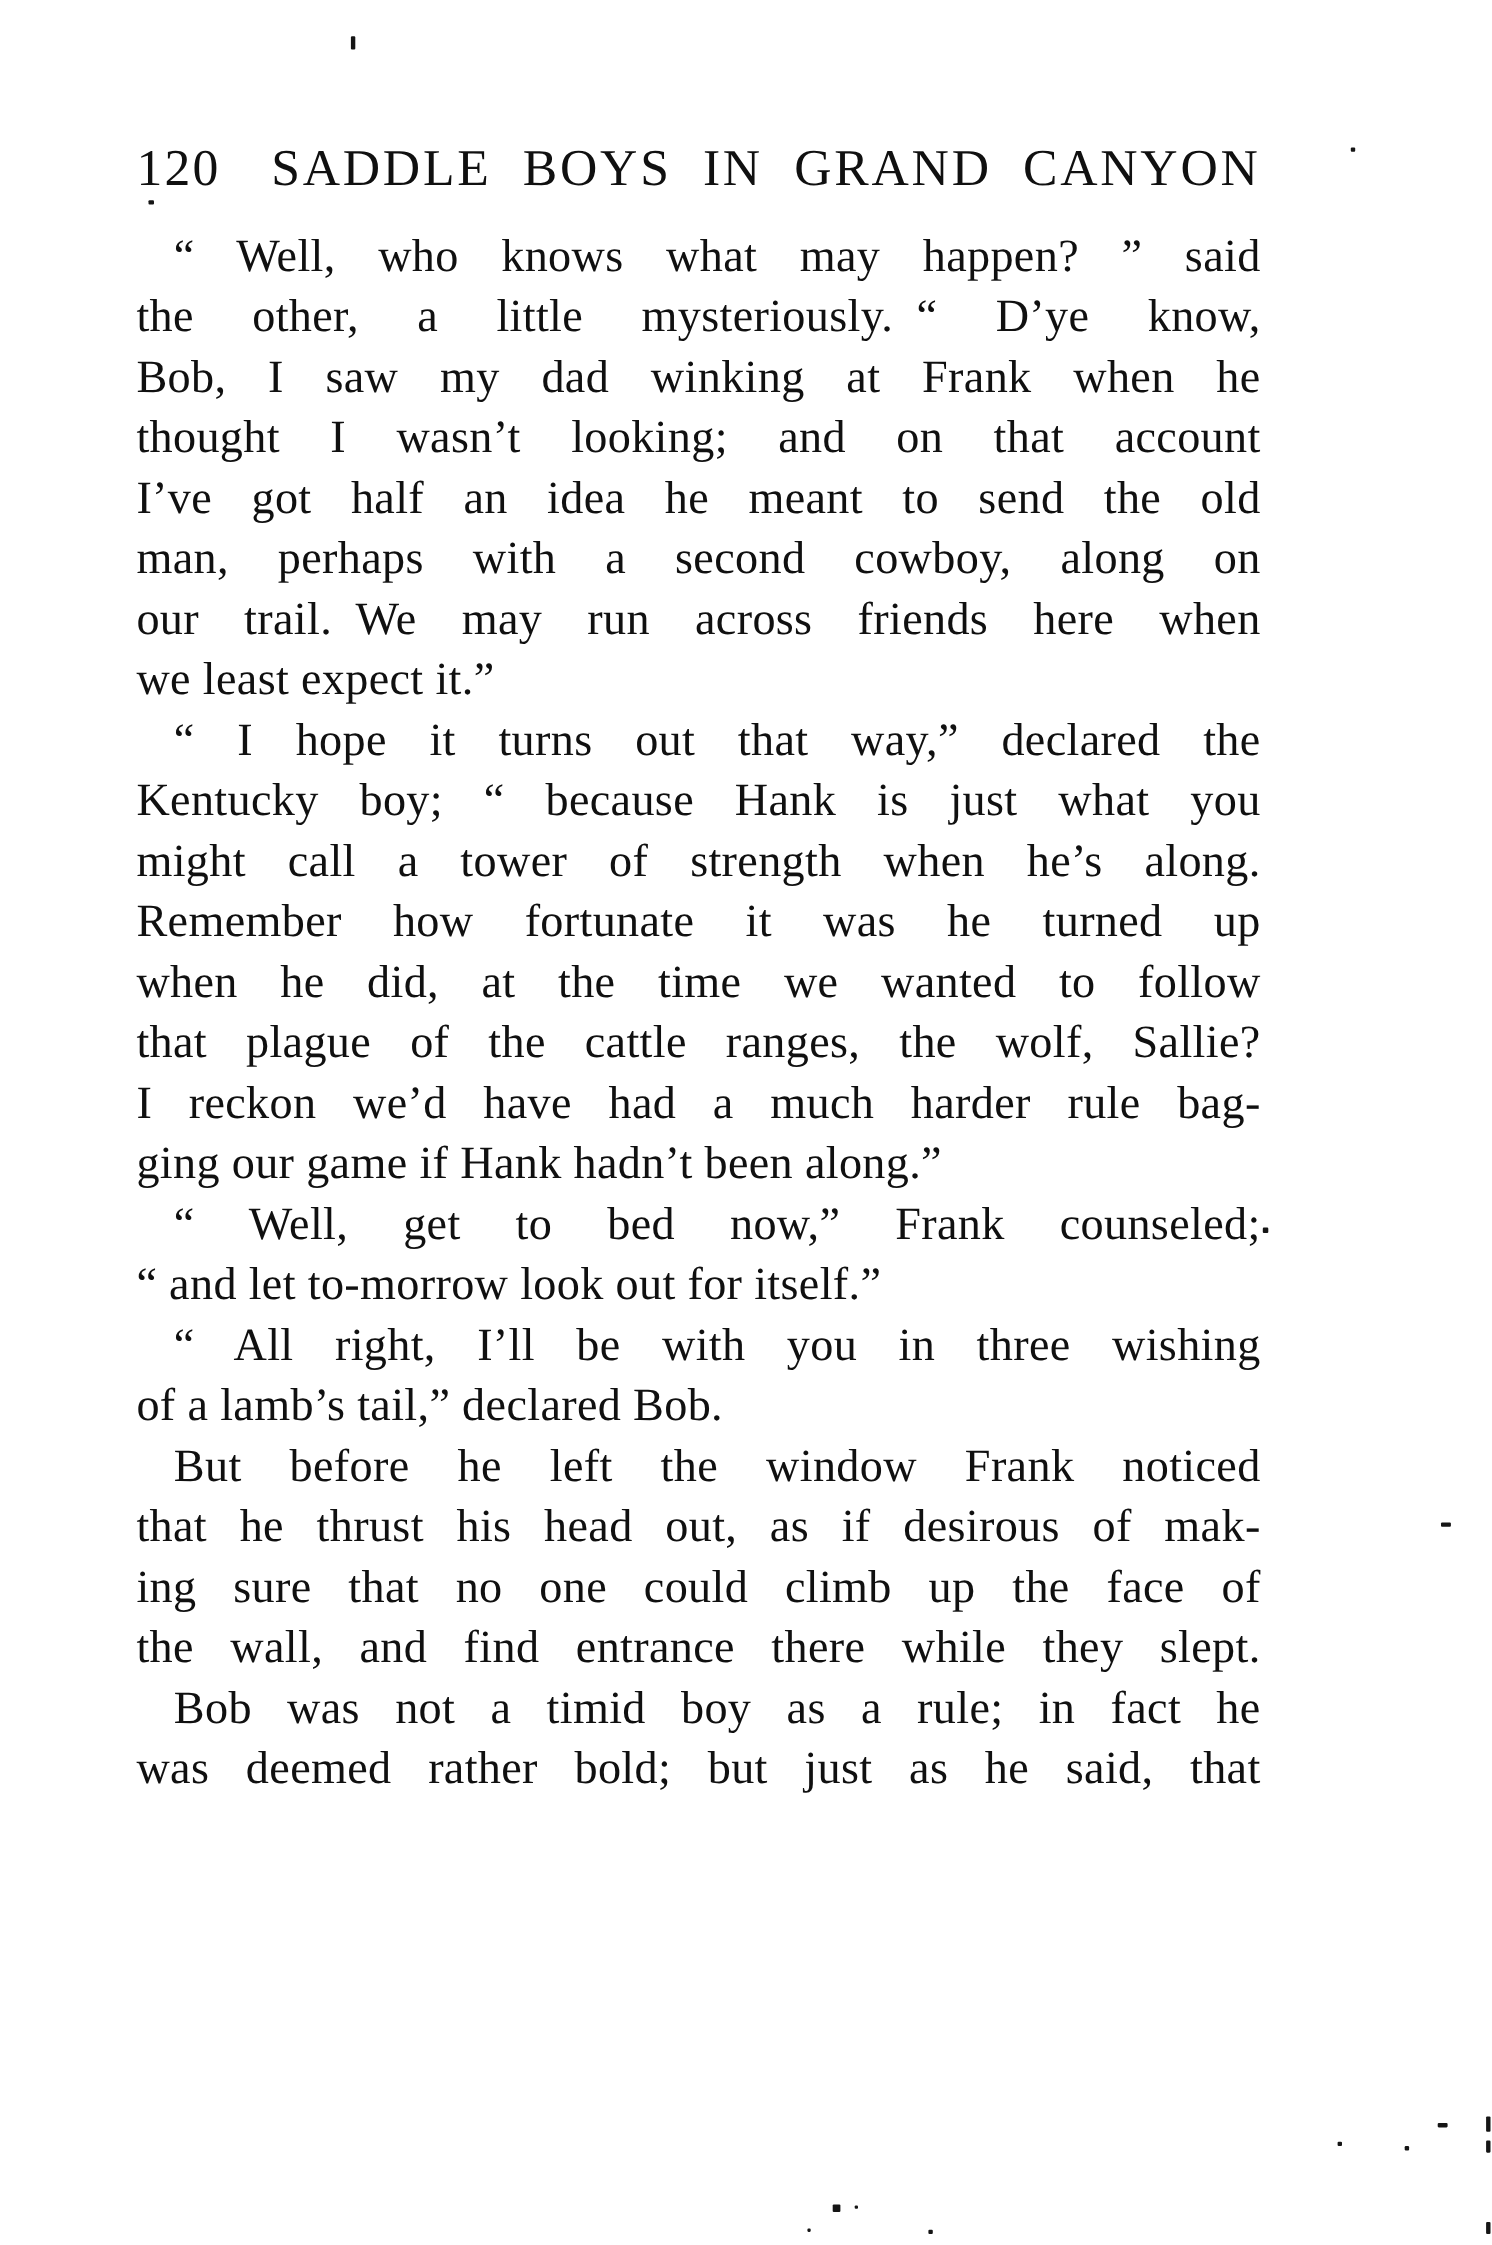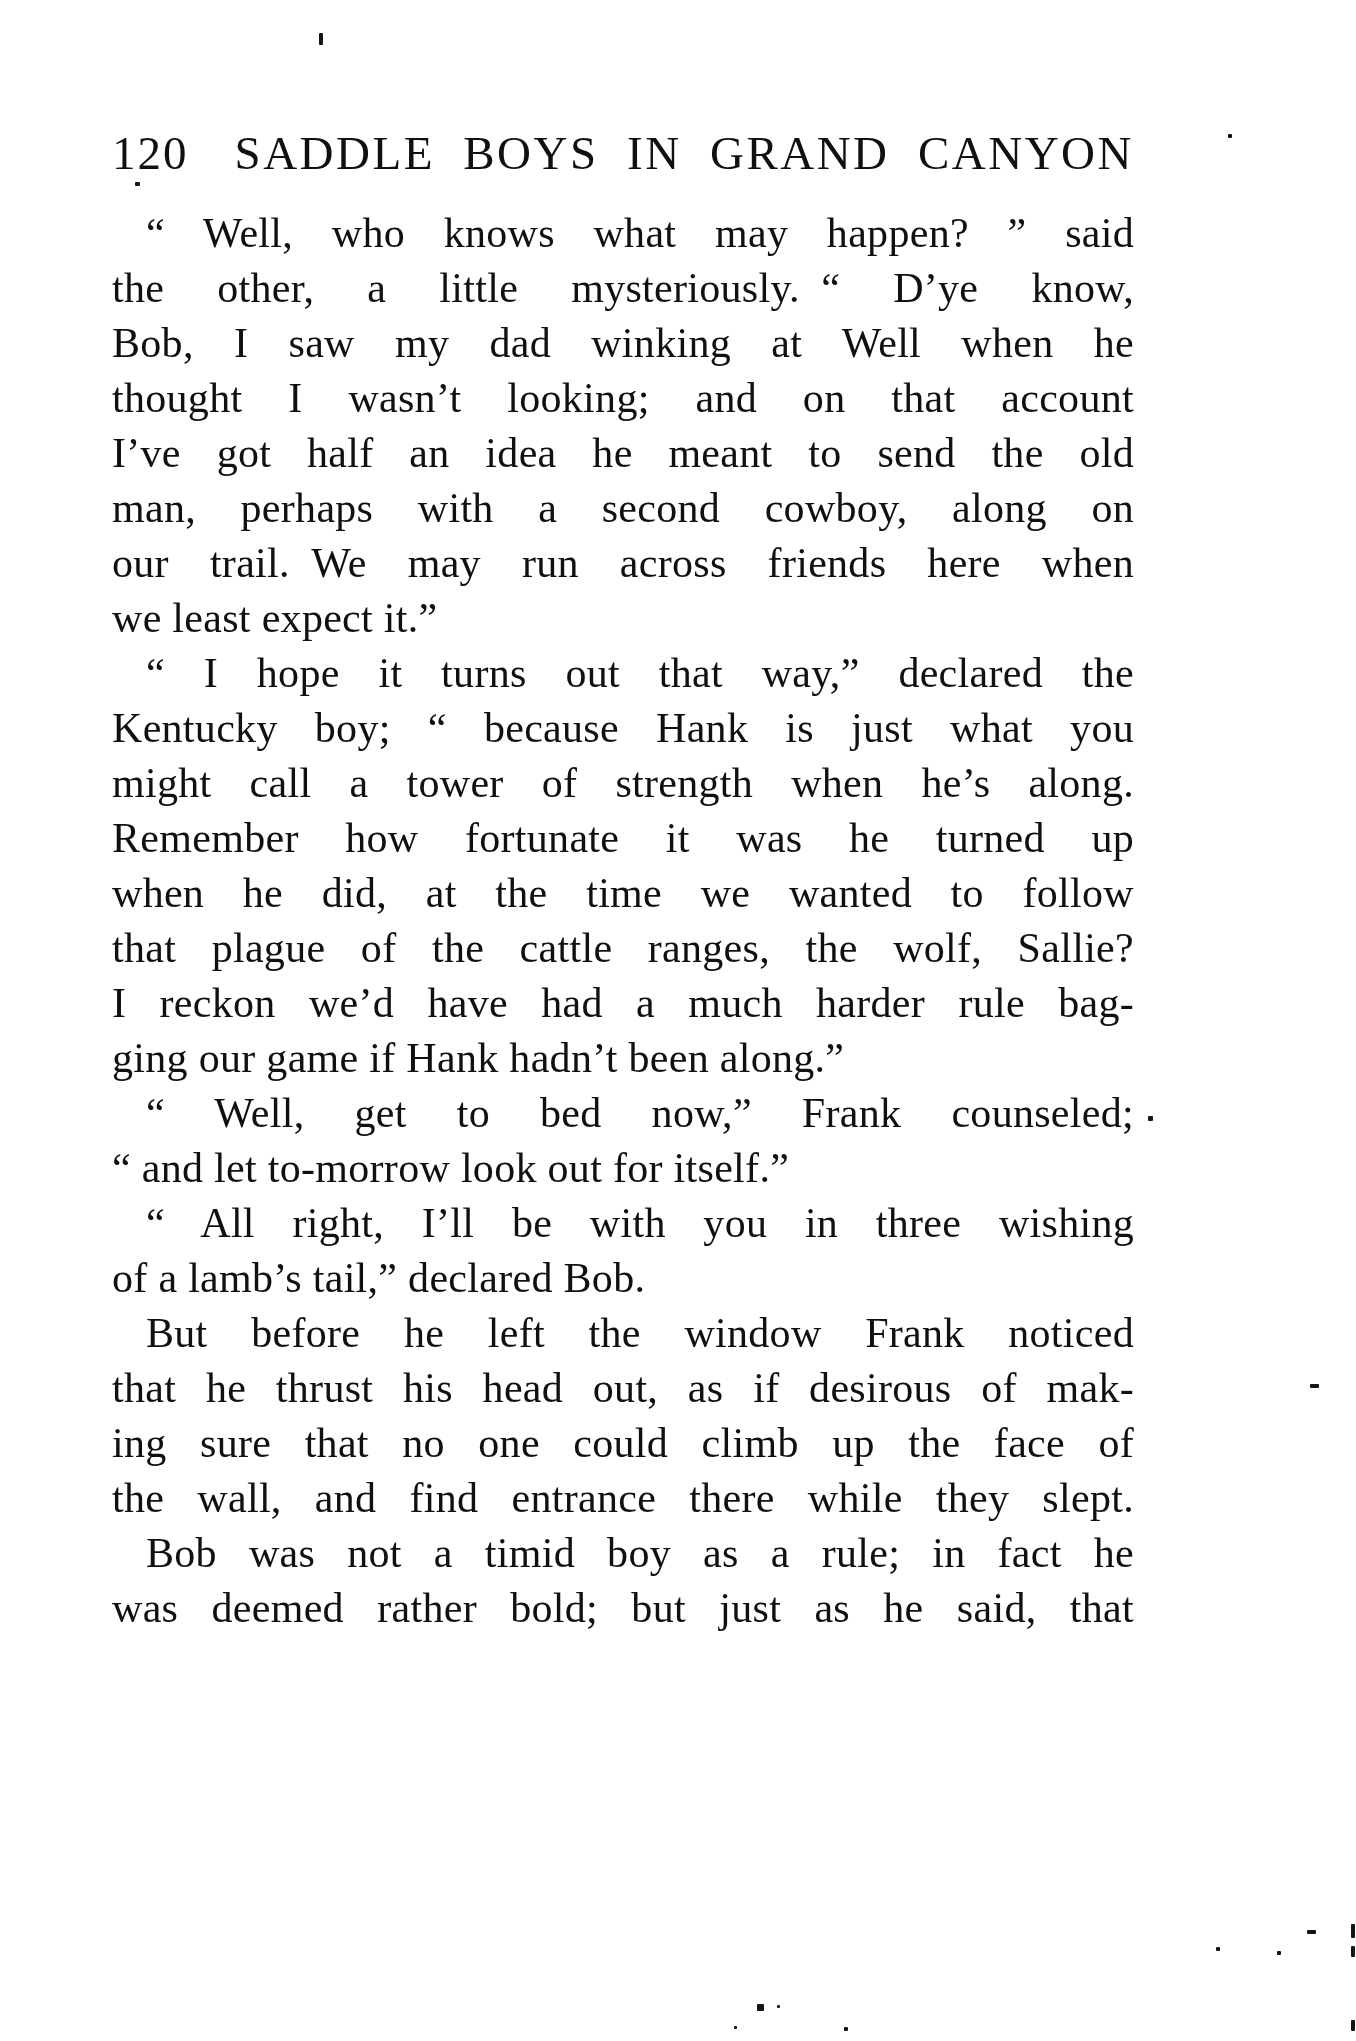--- a/index.html
+++ b/index.html
@@ -8,21 +8,21 @@
     position: relative;
     width: 1356px;
     height: 2041px;
     background: #ffffff;
     overflow: hidden;
     font-family: "Liberation Serif", serif;
     color: #101010;
   }
   .content {
     position: absolute;
-    left: 112px;
+    left: 124px;
     top: 128px;
     width: 1022px;
   }
   .running-head {
     display: flex;
     align-items: baseline;
     font-size: 47px;
     line-height: 50px;
     margin-bottom: 28px;
     white-space: nowrap;
@@ -66,21 +66,21 @@
       <span class="page-number">120</span>
       <span class="running-title">SADDLE BOYS IN GRAND CANYON</span>
     </div>
 
     <div class="body-text">
 
 
       <div class="para">
         <div class="line indent">“ Well, who knows what may happen? ” said</div>
         <div class="line">the other, a little mysteriously. “ D’ye know,</div>
-        <div class="line">Bob, I saw my dad winking at Well when he</div>
+        <div class="line">Bob, I saw my dad winking at Frank when he</div>
         <div class="line">thought I wasn’t looking; and on that account</div>
         <div class="line">I’ve got half an idea he meant to send the old</div>
         <div class="line">man, perhaps with a second cowboy, along on</div>
         <div class="line">our trail. We may run across friends here when</div>
         <div class="line last">we least expect it.”</div>
       </div>
 
       <div class="para">
         <div class="line indent">“ I hope it turns out that way,” declared the</div>
         <div class="line">Kentucky boy; “ because Hank is just what you</div>

